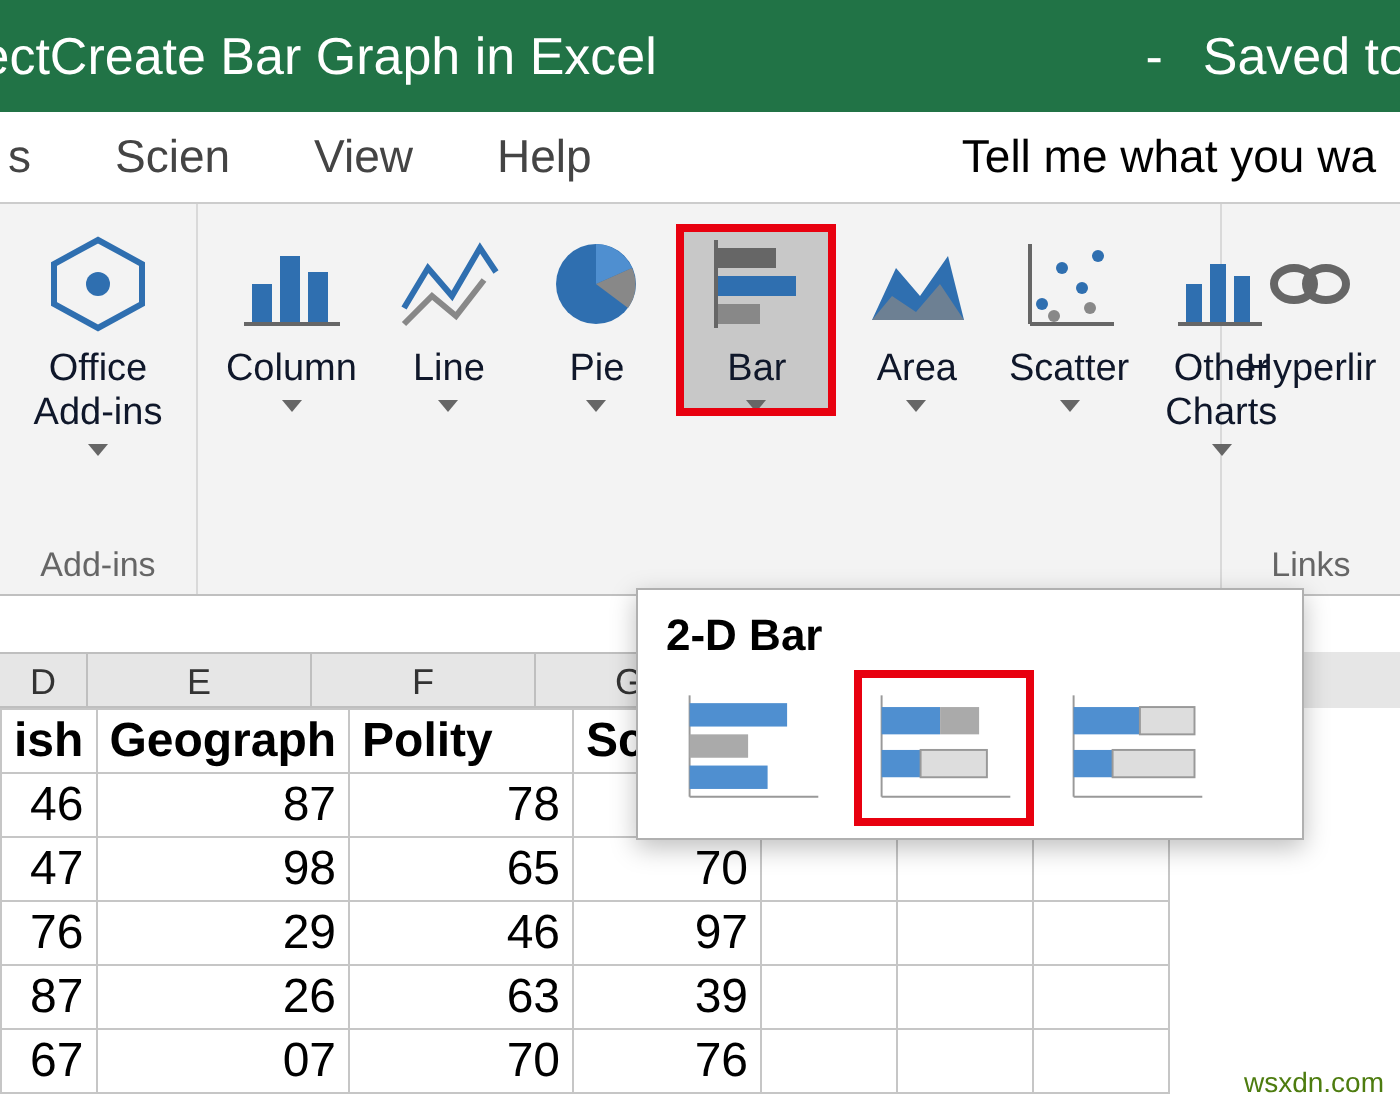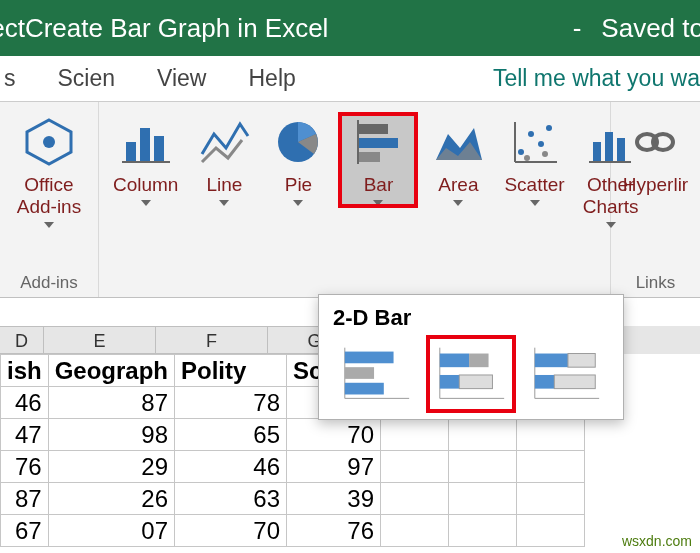--- a/index.html
+++ b/index.html
@@ -42,21 +42,21 @@
     height: 46px;
     display: flex;
     align-items: center;
     gap: 42px;
     padding-left: 4px;
     font-size: 23px;
     color: #444;
     border-bottom: 1px solid #ccc;
   }
   .tabs .tab { cursor: pointer; }
-  .tabs .tell { color: #0f766e; margin-left: auto; padding-right: 0; white-space: nowrap; overflow: hidden; }
+  .tabs .tell { color: #000000; margin-left: auto; padding-right: 12px; white-space: nowrap; overflow: hidden; }
   .ribbon {
     height: 196px;
     border-bottom: 1px solid #c0c0c0;
     background: #f3f3f3;
     position: relative;
     display: flex;
     align-items: stretch;
   }
   .ribbon .group {
     border-right: 1px solid #d9d9d9;
@@ -75,40 +75,40 @@
     display: flex;
     align-items: flex-start;
     padding-top: 12px;
     gap: 10px;
   }
   .btn {
     display: flex;
     flex-direction: column;
     align-items: center;
     font-size: 19px;
-    color: #7f1d1d;
+    color: #0f172a;
     padding: 0 4px;
     cursor: pointer;
     position: relative;
   }
   .btn .lbl { margin-top: 4px; text-align: center; line-height: 1.15; white-space: pre; }
   .btn .drop { border-top: 6px solid #666; border-left: 5px solid transparent; border-right: 5px solid transparent; margin-top: 4px; }
   .btn.highlight {
     background: #c8c8c8;
     outline: 4px solid #e8000f;
     outline-offset: -2px;
   }
   .icon { width: 56px; height: 56px; }
   .icon svg { width: 100%; height: 100%; display: block; }
 
   .dropdown {
     position: absolute;
     top: 192px;
     left: 318px;
-    width: 306px;
+    width: 334px;
     background: #fff;
     border: 1px solid #b0b0b0;
     box-shadow: 0 4px 12px rgba(0,0,0,.25);
     z-index: 10;
     padding-bottom: 8px;
   }
   .dropdown-header {
     font-size: 22px;
     font-weight: 600;
     padding: 10px 14px 6px;

